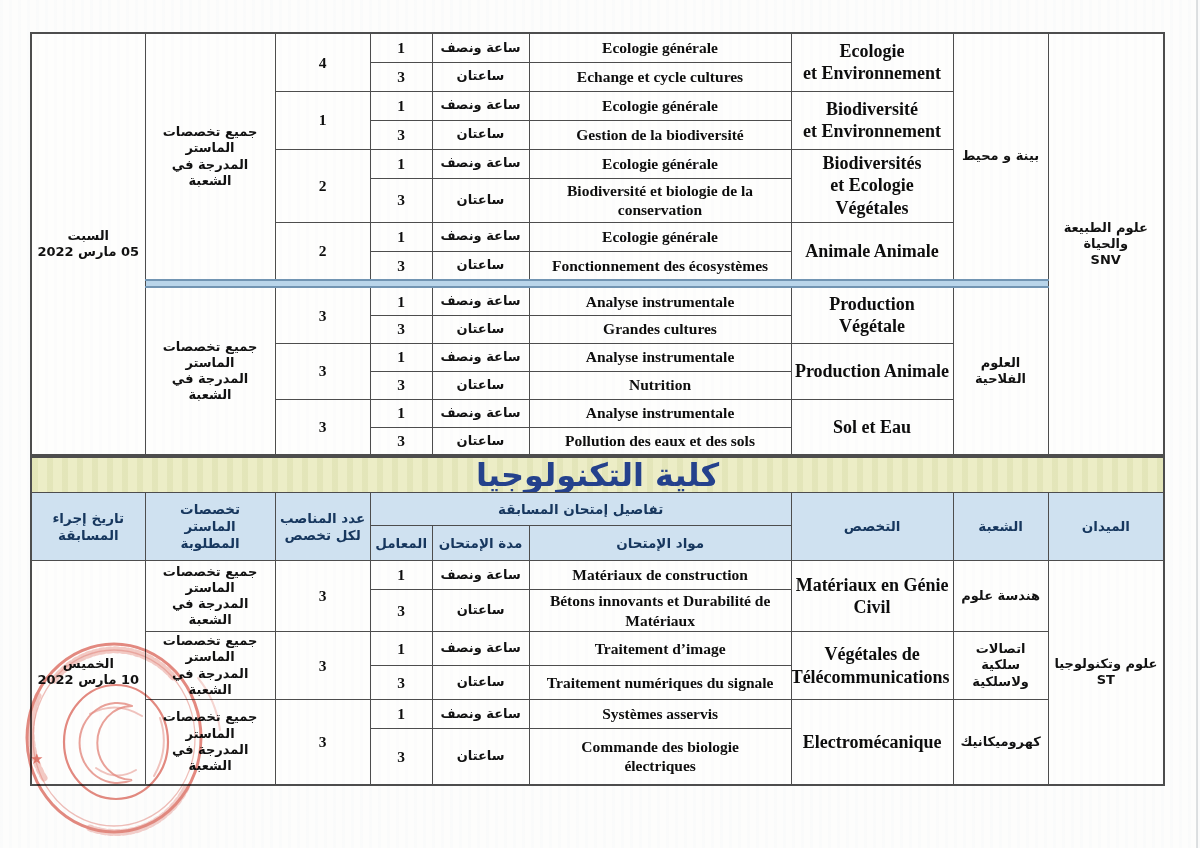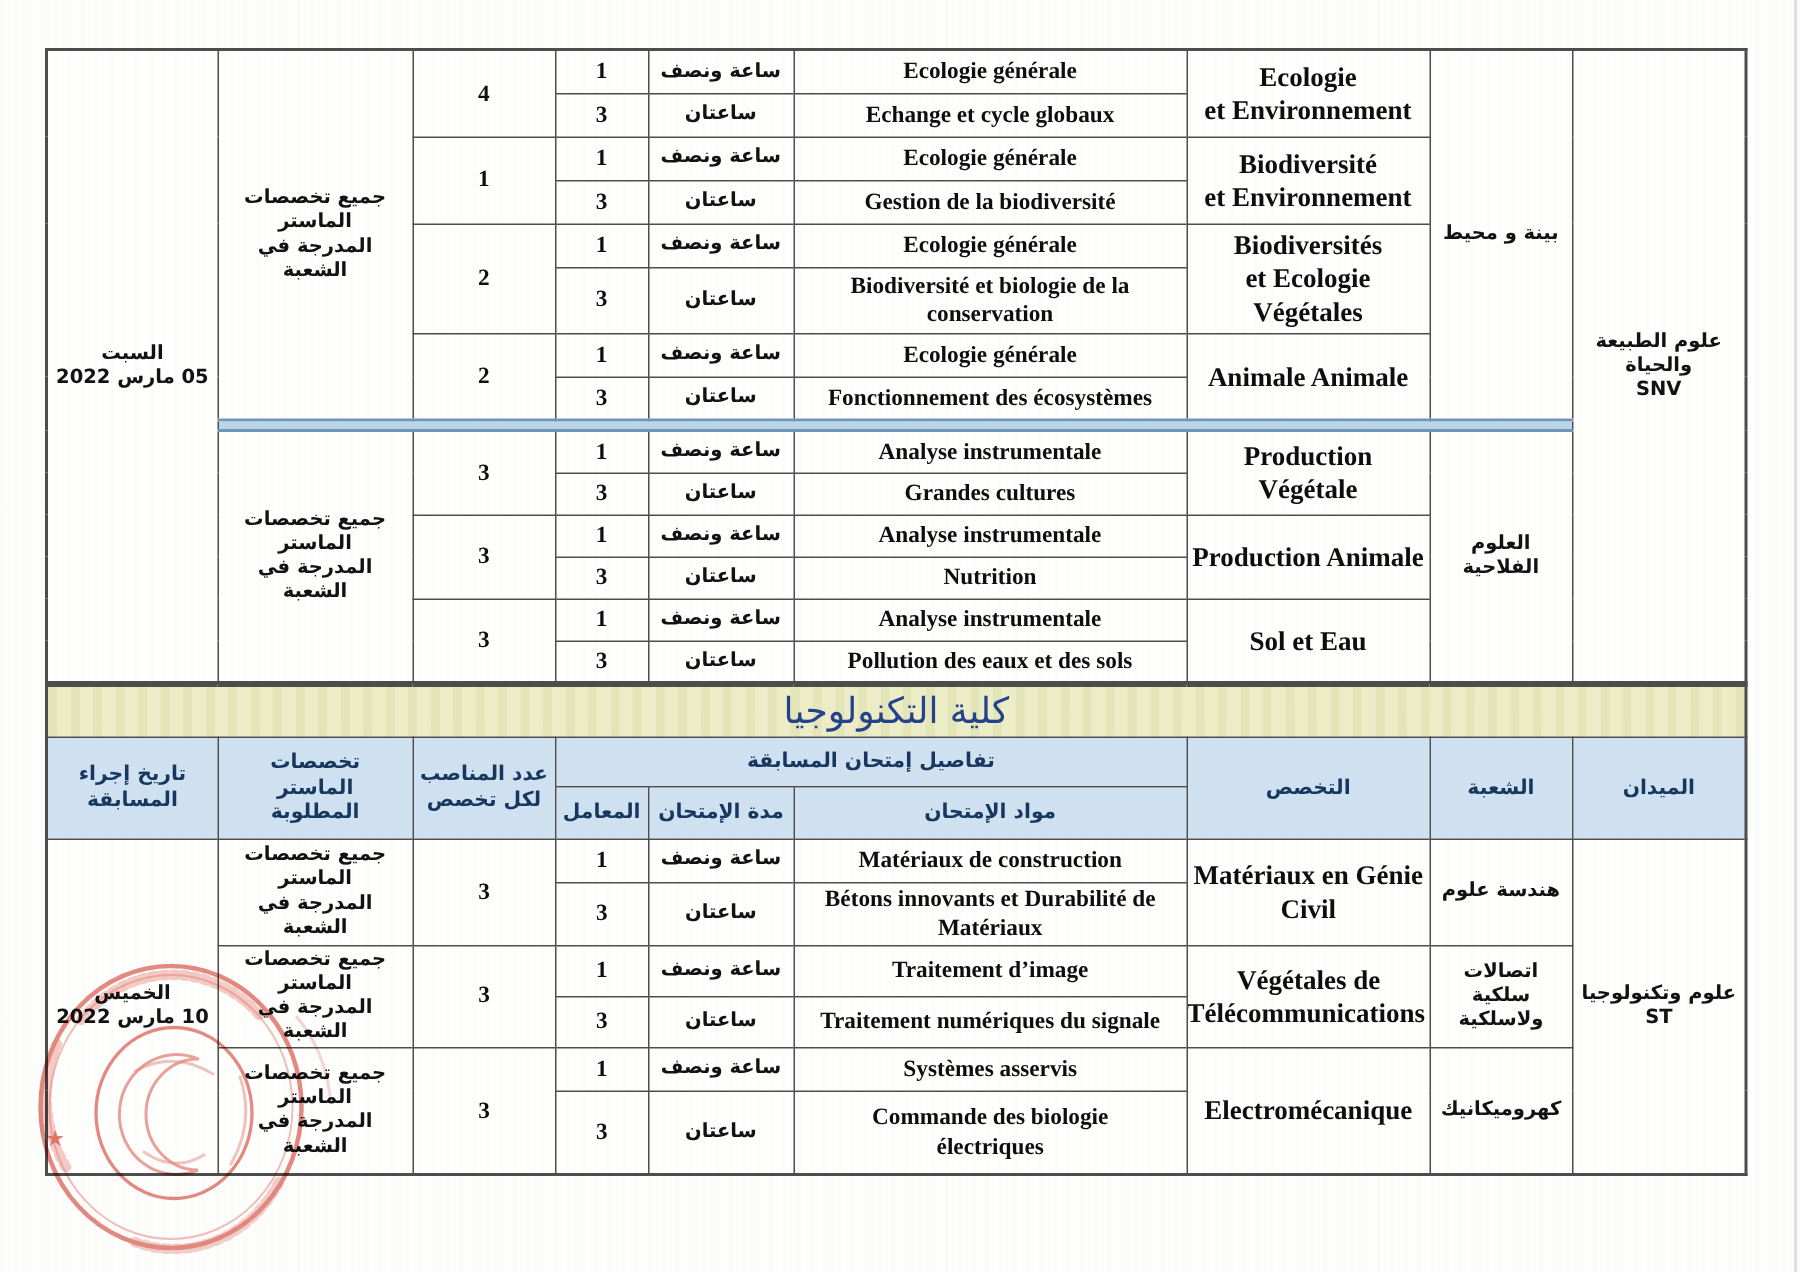--- a/index.html
+++ b/index.html
@@ -18,21 +18,21 @@
   table, td { border:1px solid #4d4d4d; }
   table { border-width:2px; }
   td { text-align:center; vertical-align:middle; padding:1px 3px; white-space:pre-line; line-height:1.25; overflow:hidden; }
   .ar { font-family:"DejaVu Sans", sans-serif; font-weight:700; font-size:13px; color:#121212; }
   .fr { font-family:"Liberation Serif", serif; font-weight:700; font-size:15.5px; color:#0e0e0e; }
   .spec { font-size:18px; }
   .banner-cell {
     background:
       repeating-linear-gradient(90deg, rgba(196,202,138,.22) 0 6px, rgba(255,255,255,0) 6px 15px),
       #ecedc6;
-    color:#24418c; font-size:24px; font-weight:400; height:34px; line-height:1;
+    color:#24418c; font-size:32px; font-weight:700; height:34px; line-height:1;
     font-family:"DejaVu Sans", sans-serif;
   }
   .hdr { background:#cfe1f0; color:#17375e; font-weight:700; font-size:13.5px; font-family:"DejaVu Sans", sans-serif; }
   .sep-cell { background:#b9d5ea; border-top:2px solid #7295b3; border-bottom:2px solid #7295b3; padding:0; height:7px; }
   .stamp { position:absolute; left:10px; top:618px; pointer-events:none; mix-blend-mode:multiply; }
 </style>
 </head>
 <body>
 
 <div class="page">
@@ -63,21 +63,21 @@
         <td class="ar">ساعة ونصف</td>
         <td class="fr">1</td>
         <td class="fr" rowspan="2">4</td>
         <td class="ar" rowspan="8">جميع تخصصات
 الماستر
 المدرجة في الشعبة</td>
         <td class="ar" rowspan="15">السبت
 05 مارس 2022</td>
       </tr>
       <tr style="height:29px">
-        <td class="fr">Echange et cycle globaux</td>
+        <td class="fr">Echange et cycle cultures</td>
         <td class="ar">ساعتان</td>
         <td class="fr">3</td>
       </tr>
       <tr style="height:29px">
         <td class="fr spec" rowspan="2">Biodiversité
 et Environnement</td>
         <td class="fr">Ecologie générale</td>
         <td class="ar">ساعة ونصف</td>
         <td class="fr">1</td>
         <td class="fr" rowspan="2">1</td>

